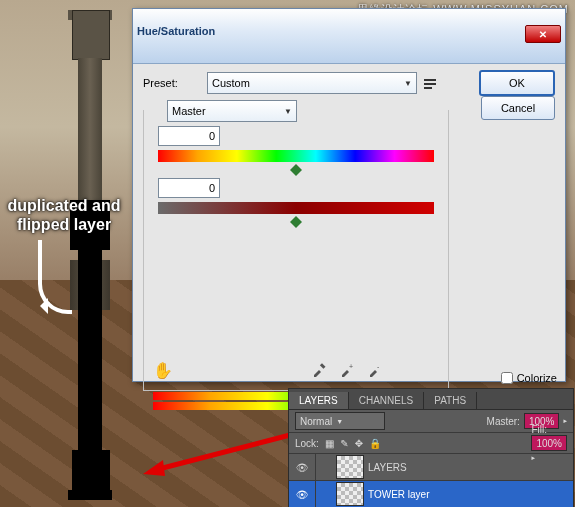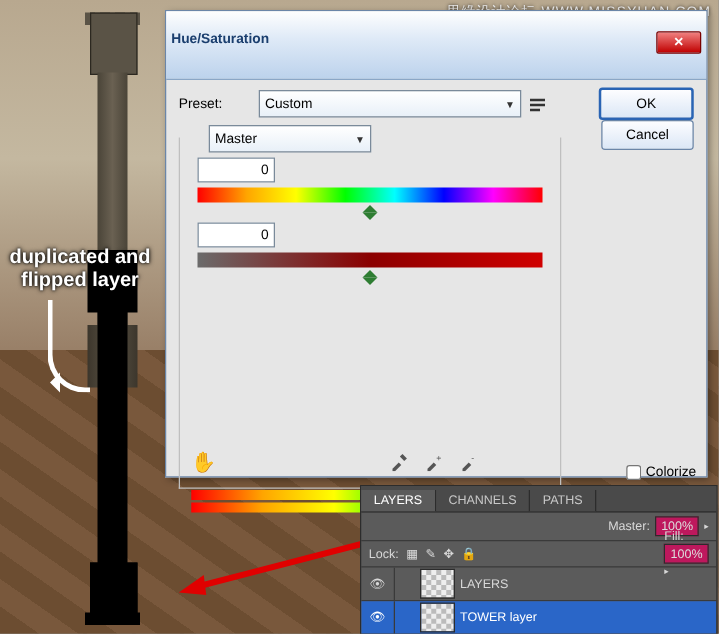--- a/index.html
+++ b/index.html
@@ -217,20 +217,24 @@
   </div>
 </div>
 
 <div id="layers">
   <div class="tabs">
     <div class="tab act">LAYERS</div>
     <div class="tab">CHANNELS</div>
     <div class="tab">PATHS</div>
   </div>
   <div class="optrow">
+    <div class="sel" style="width:80px">
+          <span>Normal</span> 
+          <span style="font-size:7px;margin-left:4px">▼</span>
+        </div>
     <div class="pair">
       <span>Master:</span>
       <div class="small-sel">100%</div>
           <span style="font-size:7px">▸</span>
     </div>
   </div>
   <div class="optrow2">
     <span>Lock:</span>
     <div class="lock-icons">
       <span>▦</span>

